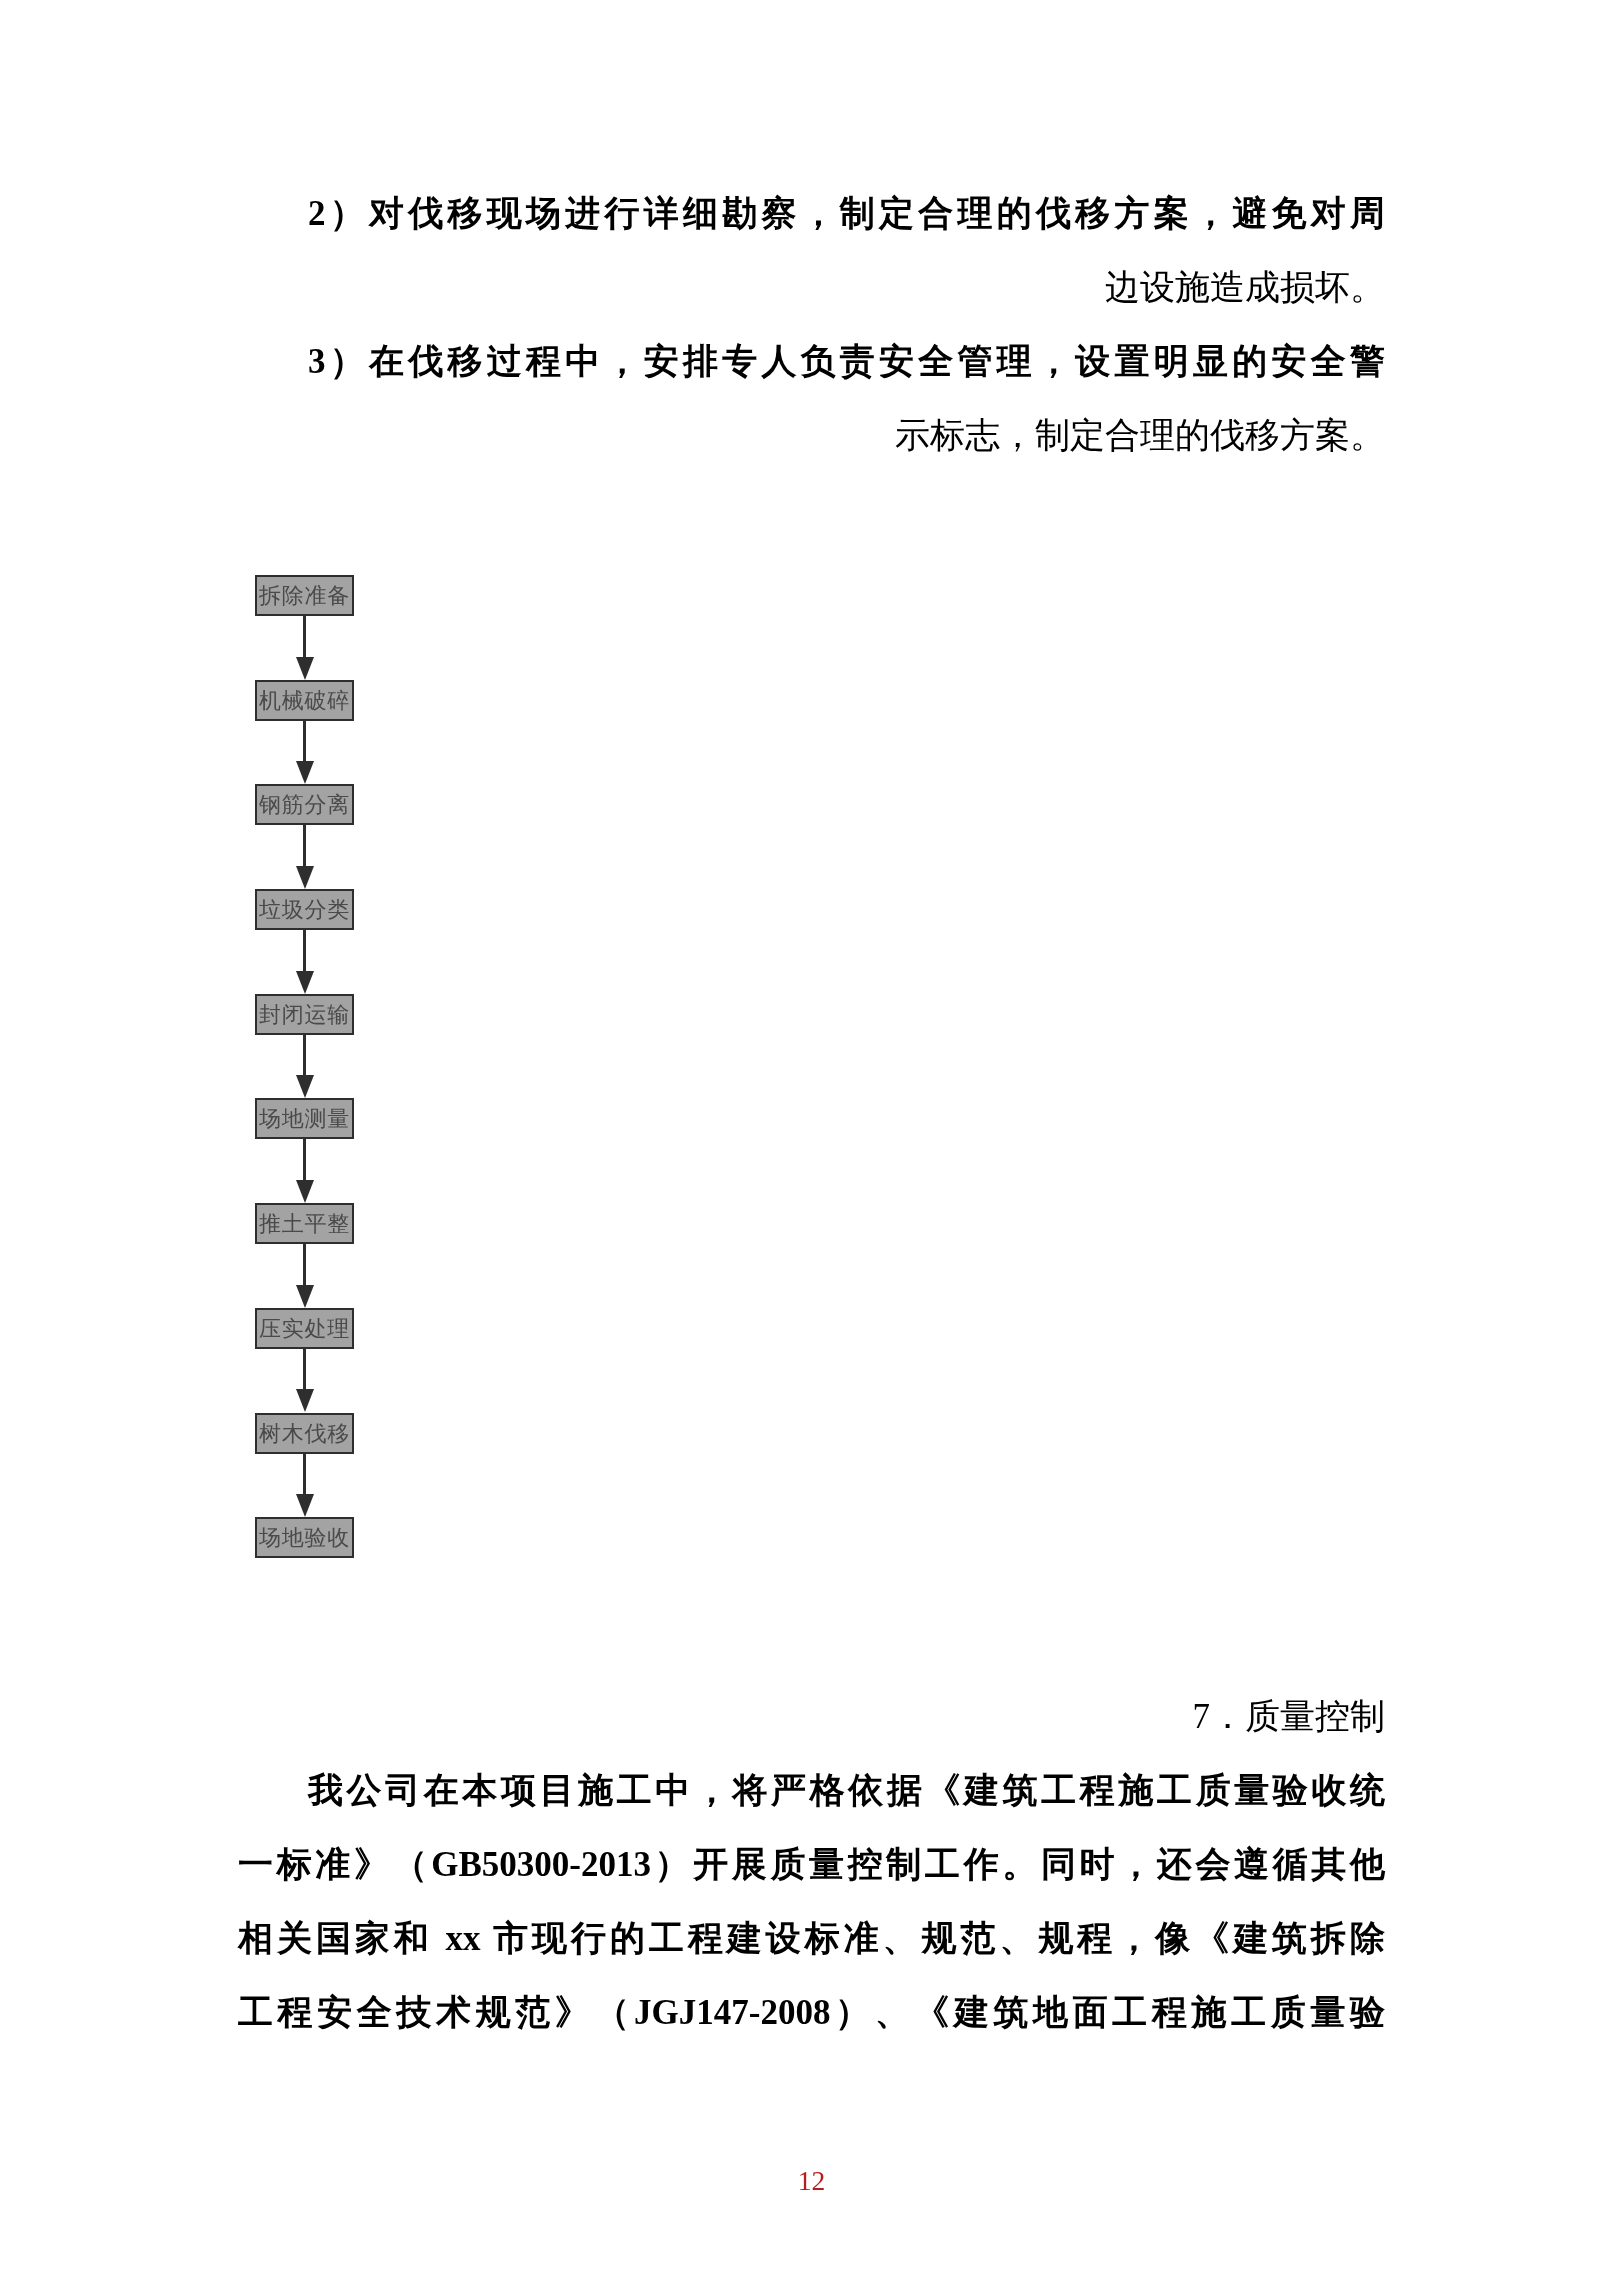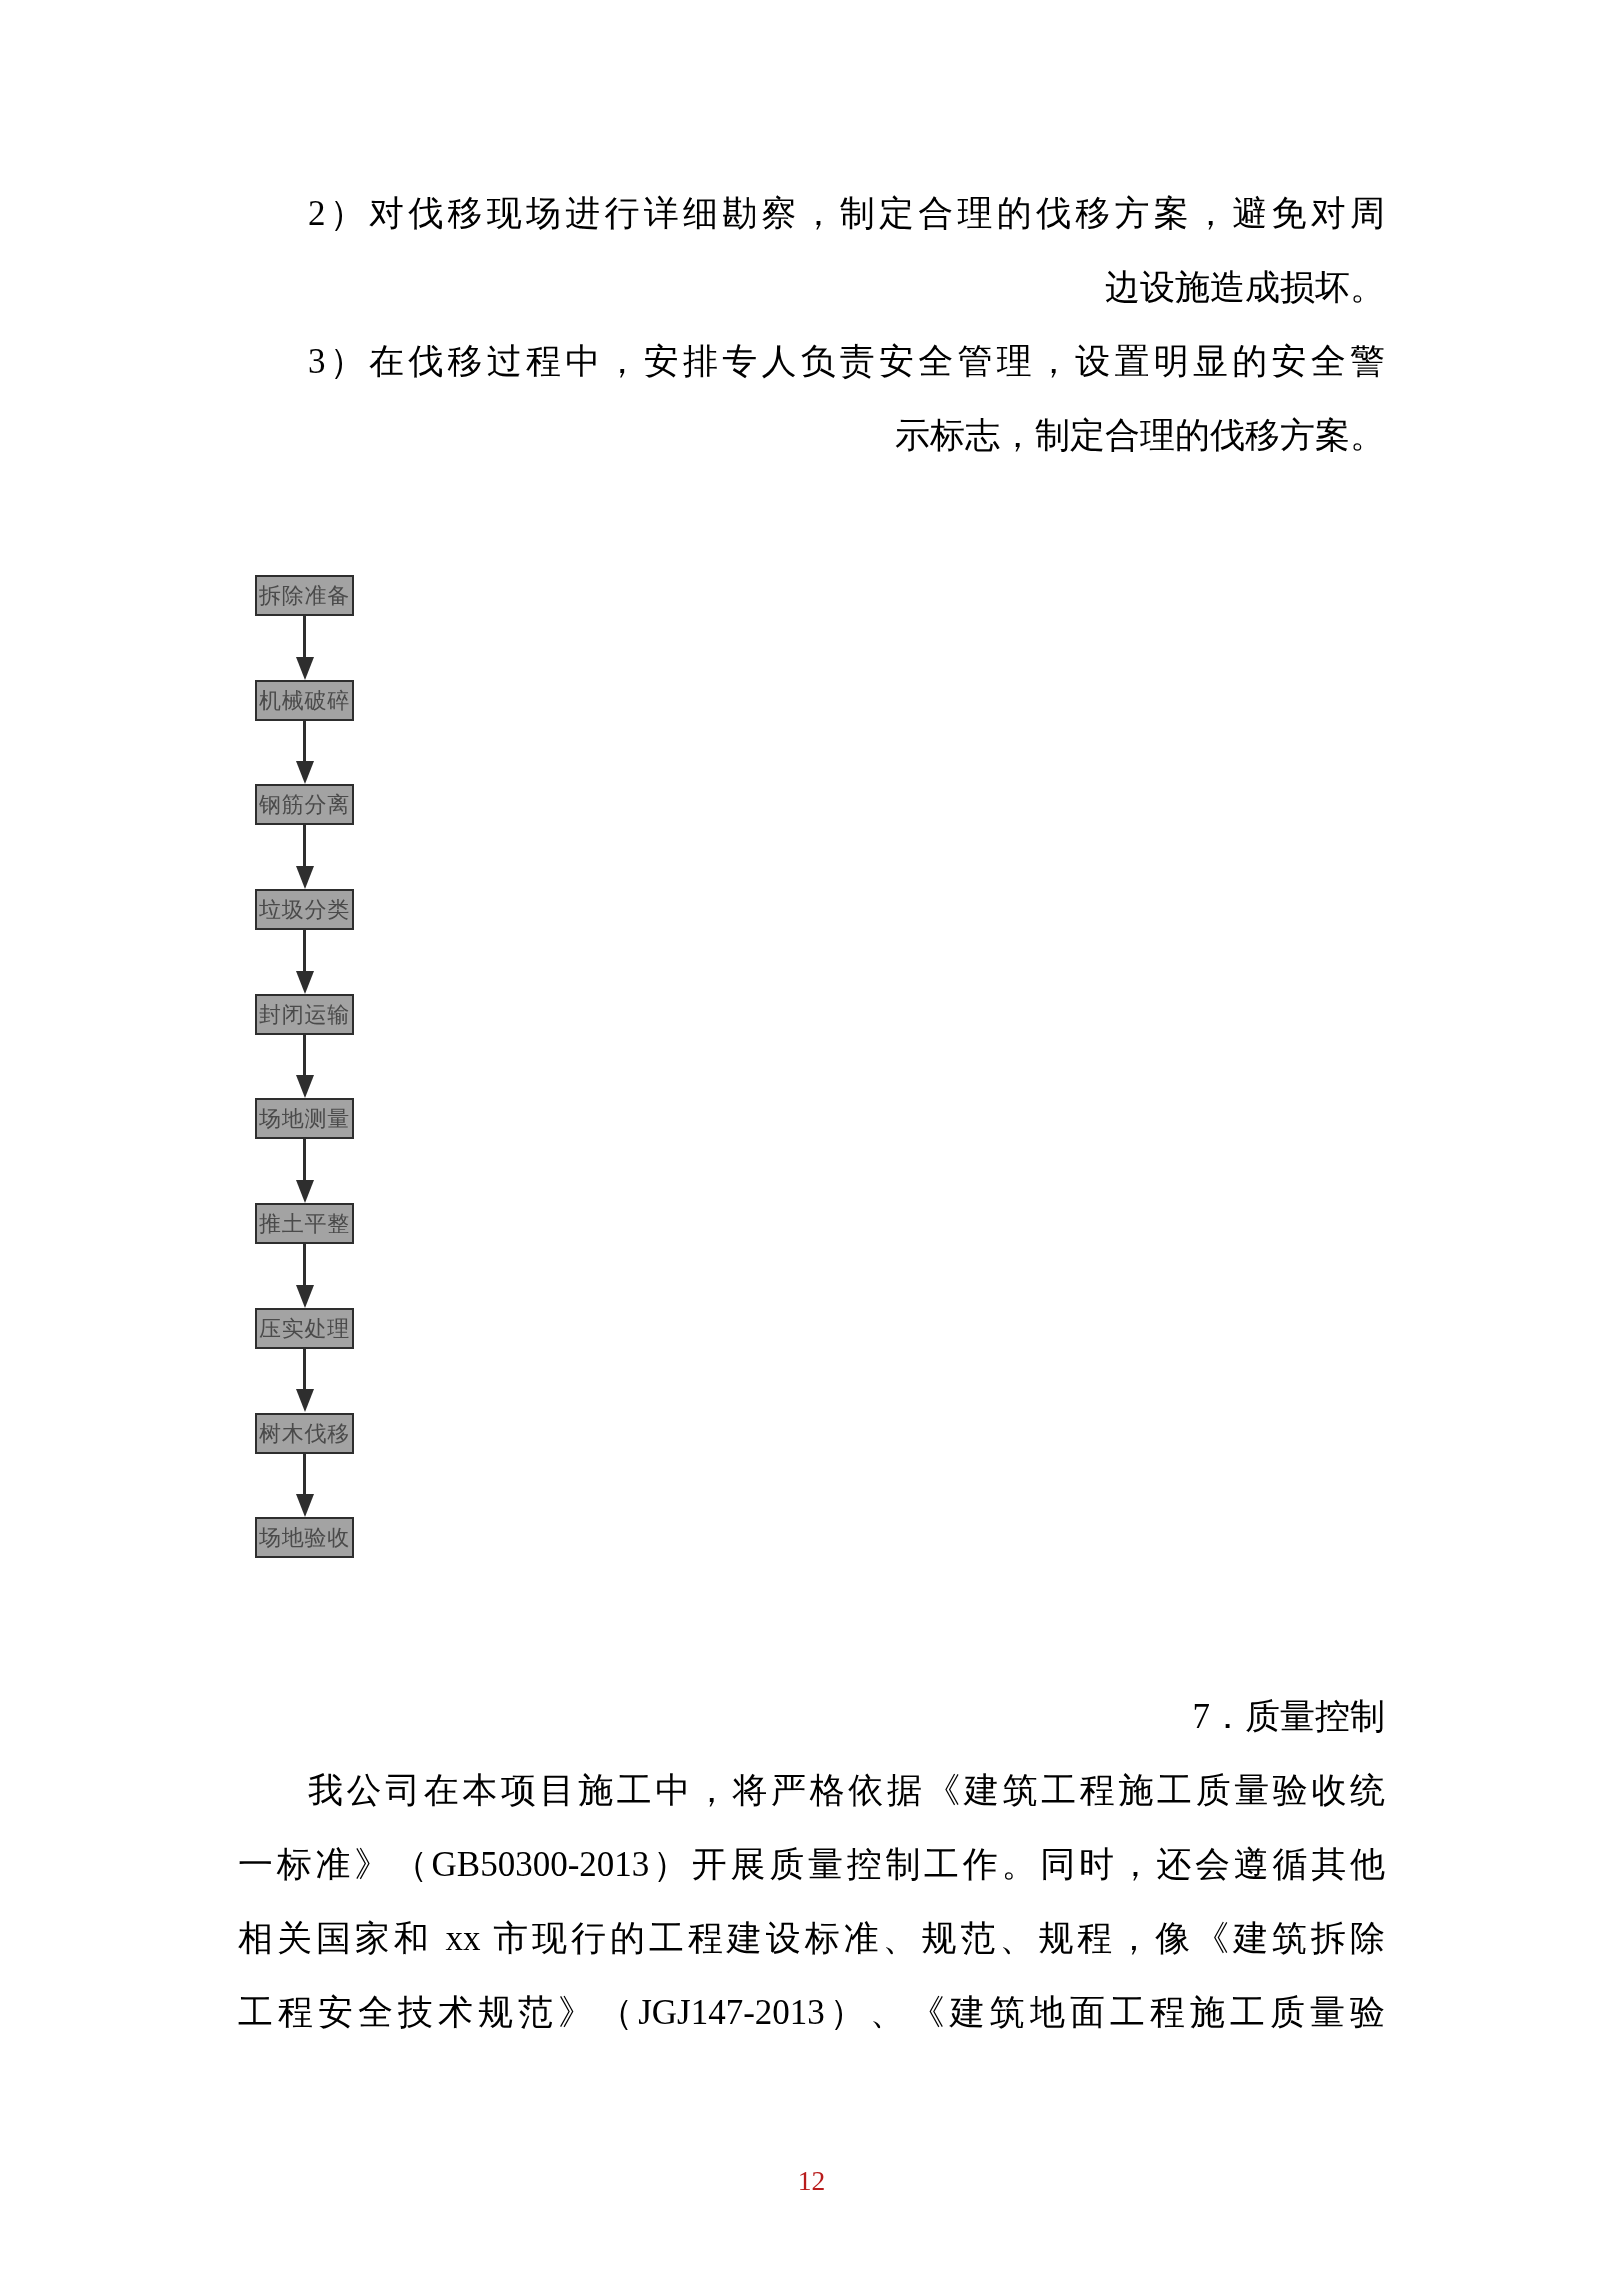--- a/index.html
+++ b/index.html
@@ -33,20 +33,21 @@
   .text-block .wrapline {
     white-space: normal;
   }
   .text-block .indent {
     text-indent: 2em;
   }
   .text-block .fill {
     text-align: justify;
     text-align-last: justify;
     white-space: normal;
+    font-weight: bold;
   }
   #block-top { top: 177px; }
   #block-bottom { top: 1680px; }
 
   .flowchart {
     position: absolute;
     left: 255px;
     top: 575px;
     width: 99px;
     height: 983px;
@@ -176,19 +177,19 @@
     <div class="fc-box" style="top:942px">
         <span>场地验收</span>
       </div>
   </div>
 
   <div class="text-block" id="block-bottom">
     <div class="line indent">7．质量控制</div>
     <div class="line indent fill">我公司在本项目施工中，将严格依据《建筑工程施工质量验收统</div>
     <div class="line fill">一标准》（GB50300-2013）开展质量控制工作。同时，还会遵循其他</div>
     <div class="line fill">相关国家和 xx 市现行的工程建设标准、规范、规程，像《建筑拆除</div>
-    <div class="line fill">工程安全技术规范》（JGJ147-2013）、《建筑地面工程施工质量验</div>
+    <div class="line fill">工程安全技术规范》（JGJ147-2008）、《建筑地面工程施工质量验</div>
   </div>
 
   <div class="page-number">12</div>
 
 </div>
 
 
 </body></html>

